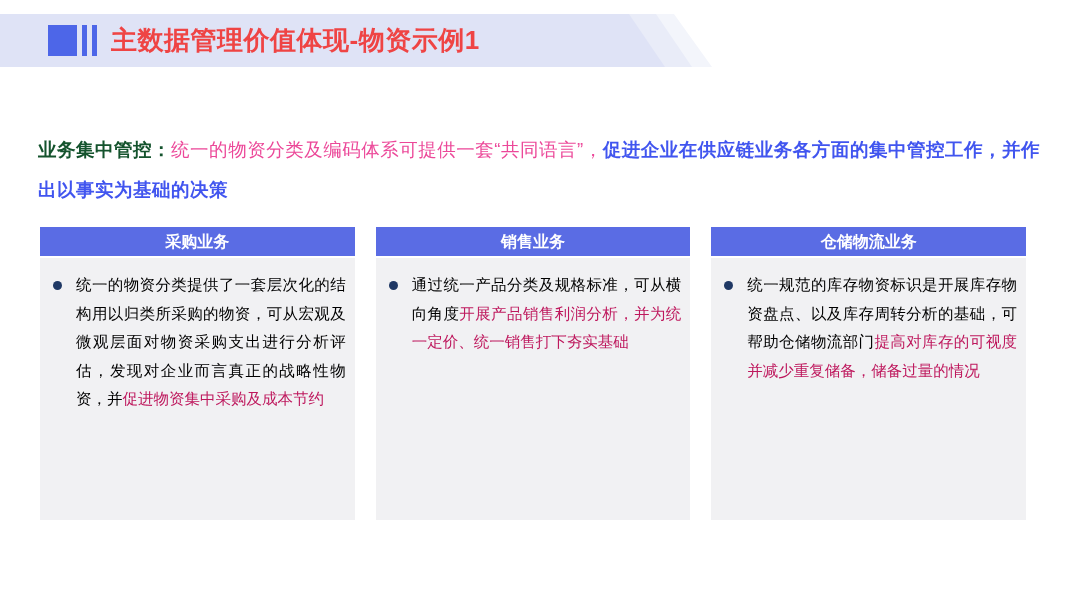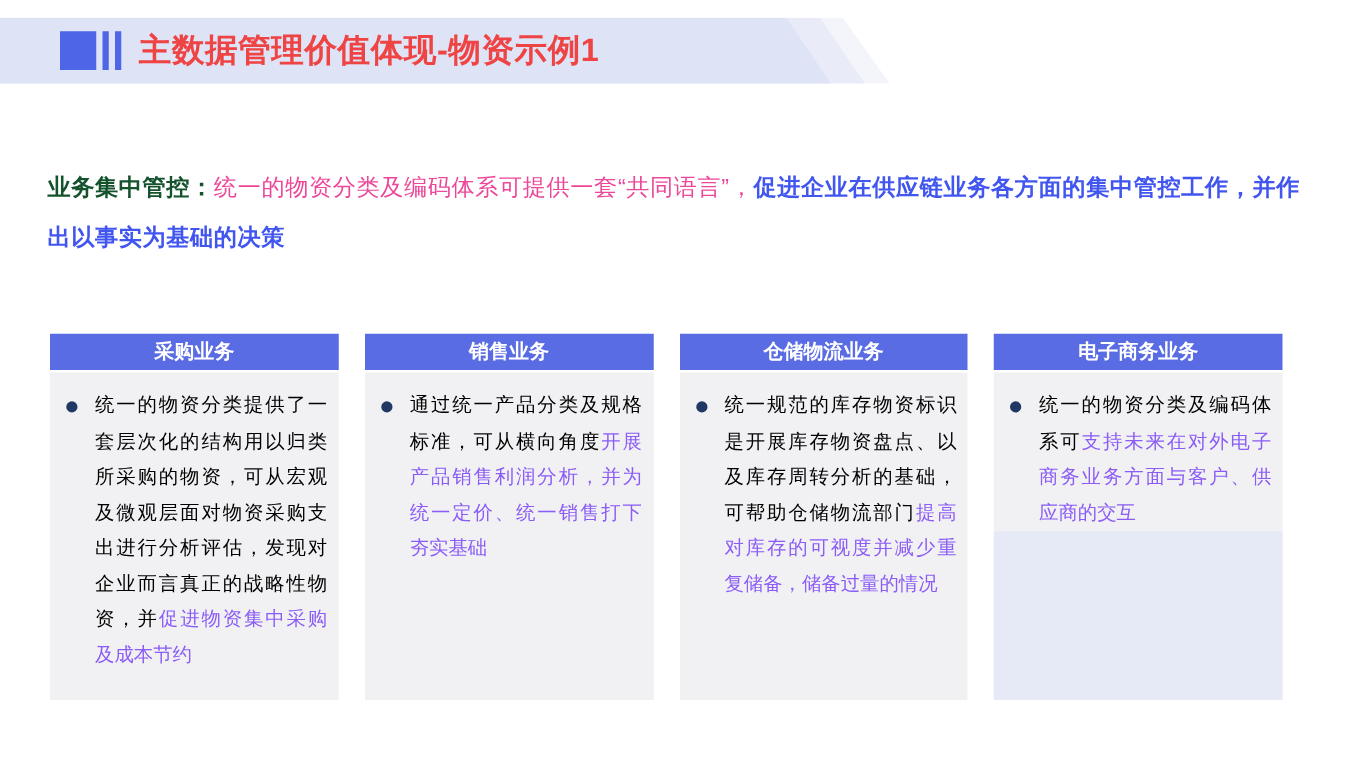--- a/index.html
+++ b/index.html
@@ -17,30 +17,30 @@
   .tb-content{position:absolute;left:48px;top:0;height:100%;display:flex;align-items:center;}
   .icon-square{width:29px;height:31px;background:#4D66E8;}
   .icon-bar{width:5px;height:31px;background:#4D66E8;margin-left:5px;}
   .slide-title{margin-left:14px;font-size:26px;font-weight:bold;color:#ef4444;letter-spacing:0.5px;white-space:nowrap;}
   
   .intro{position:absolute;left:38px;top:111px;width:1002px;font-size:18.5px;line-height:40px;letter-spacing:0.5px;text-align:justify;}
   .seg-bold-dark{color:#14532d;font-weight:bold;}
   .seg-dark{color:#ec4899;}
   .seg-blue{color:#4155EF;font-weight:bold;}
   
-  .cards{position:absolute;left:40px;top:227px;width:986px;height:293px;display:flex;gap:21px;margin-top:40px;}
+  .cards{position:absolute;left:40px;top:227px;width:986px;height:293px;display:flex;gap:21px;}
   .card{flex:1 1 0;display:flex;flex-direction:column;min-width:0;}
   .card-header{flex:0 0 auto;height:29px;margin-bottom:2px;background:#5A6CE4;color:#ffffff;
     font-size:16px;font-weight:bold;text-align:center;line-height:29px;}
   .card-body{flex:1 1 auto;background:#F1F1F3;display:flex;flex-direction:column;}
   .card-text{display:flex;padding:13px 9px 0 13px;}
   .bullet{flex:0 0 auto;width:9px;height:9px;border-radius:50%;background:#1F3864;margin-top:10px;}
   .text-block{margin-left:14px;font-size:15.5px;line-height:28.5px;text-align:justify;}
   .t-dark{color:#000000;}
-  .t-blue{color:#8b5cf6;}
+  .t-blue{color:#be185d;}
   .card-filler{flex:1 1 auto;}
 </style>
 </head>
 <body>
 
 <div class="titlebar">
   <div class="tb-layer tb-l3"></div>
   <div class="tb-layer tb-l2"></div>
   <div class="tb-layer tb-l1"></div>
   <div class="tb-content">
@@ -77,23 +77,13 @@
     <div class="card">
       <div class="card-header">仓储物流业务</div>
       <div class="card-body">
         <div class="card-text">
           <span class="bullet"></span>
           <span class="text-block"><span class="t-dark">统一规范的库存物资标识是开展库存物资盘点、以及库存周转分析的基础，可帮助仓储物流部门</span><span class="t-blue">提高对库存的可视度并减少重复储备，储备过量的情况</span></span>
         </div>
         <div class="card-filler"></div>
       </div>
     </div>
-    <div class="card">
-      <div class="card-header">电子商务业务</div>
-      <div class="card-body">
-        <div class="card-text">
-          <span class="bullet"></span>
-          <span class="text-block"><span class="t-dark">统一的物资分类及编码体系可</span><span class="t-blue">支持未来在对外电子商务业务方面与客户、供应商的交互</span></span>
-        </div>
-        <div class="card-filler" style="background: rgb(230, 233, 246);"></div>
-      </div>
-    </div>
   </div>
 
 </body></html>

